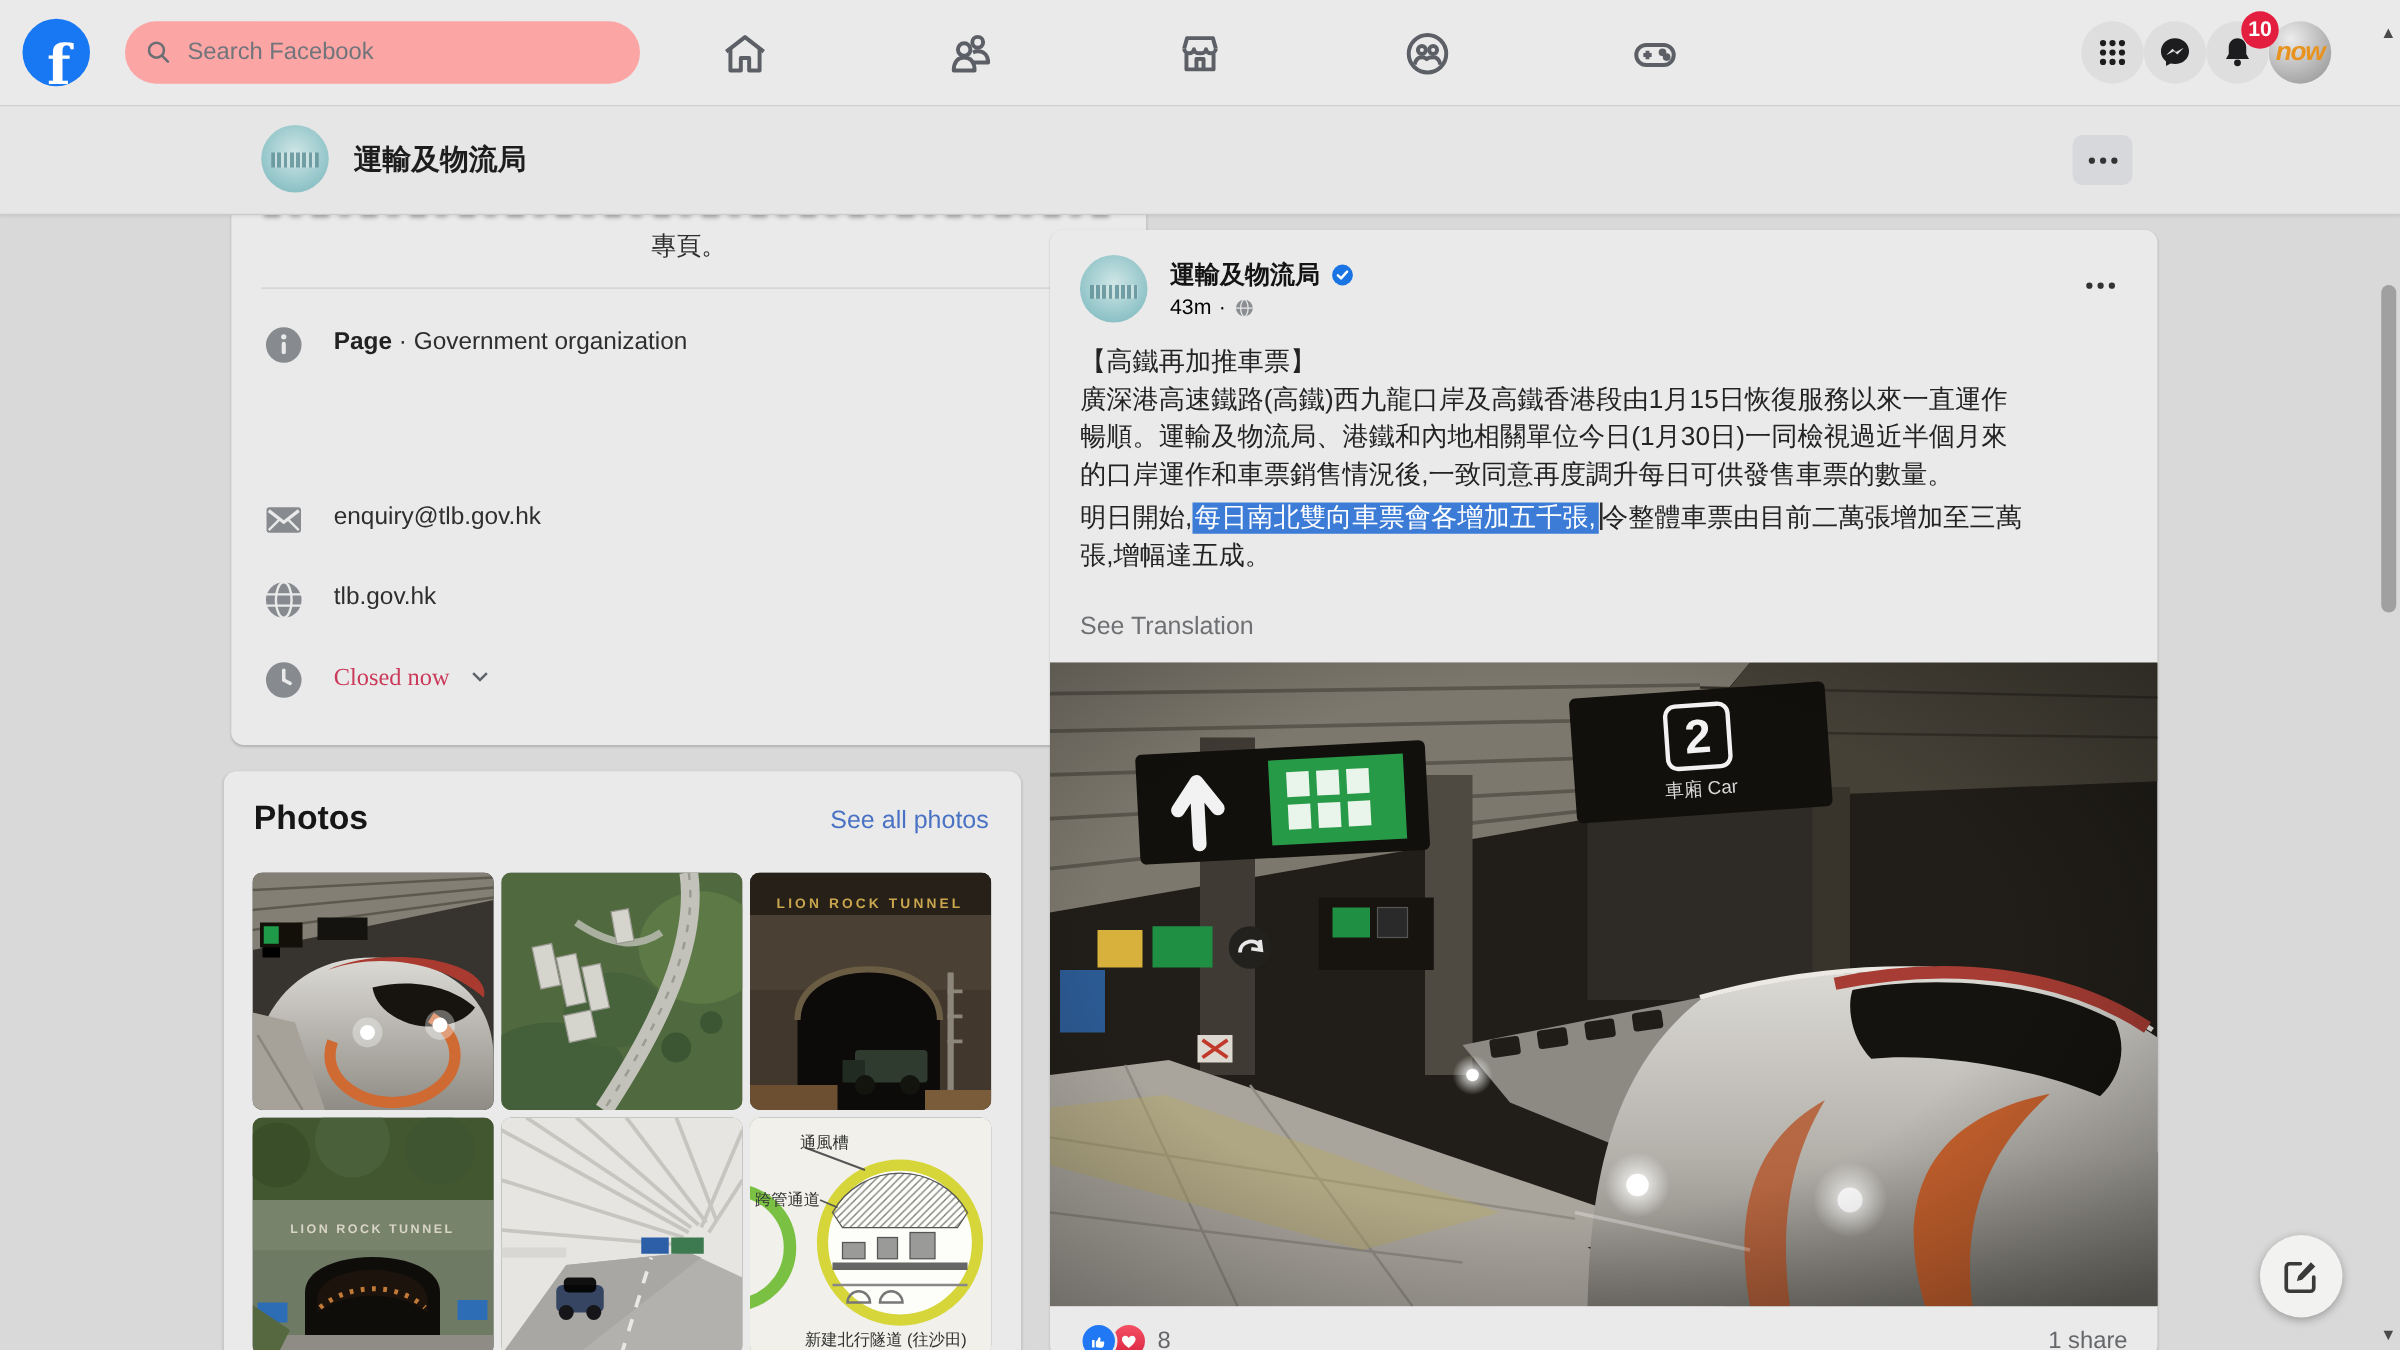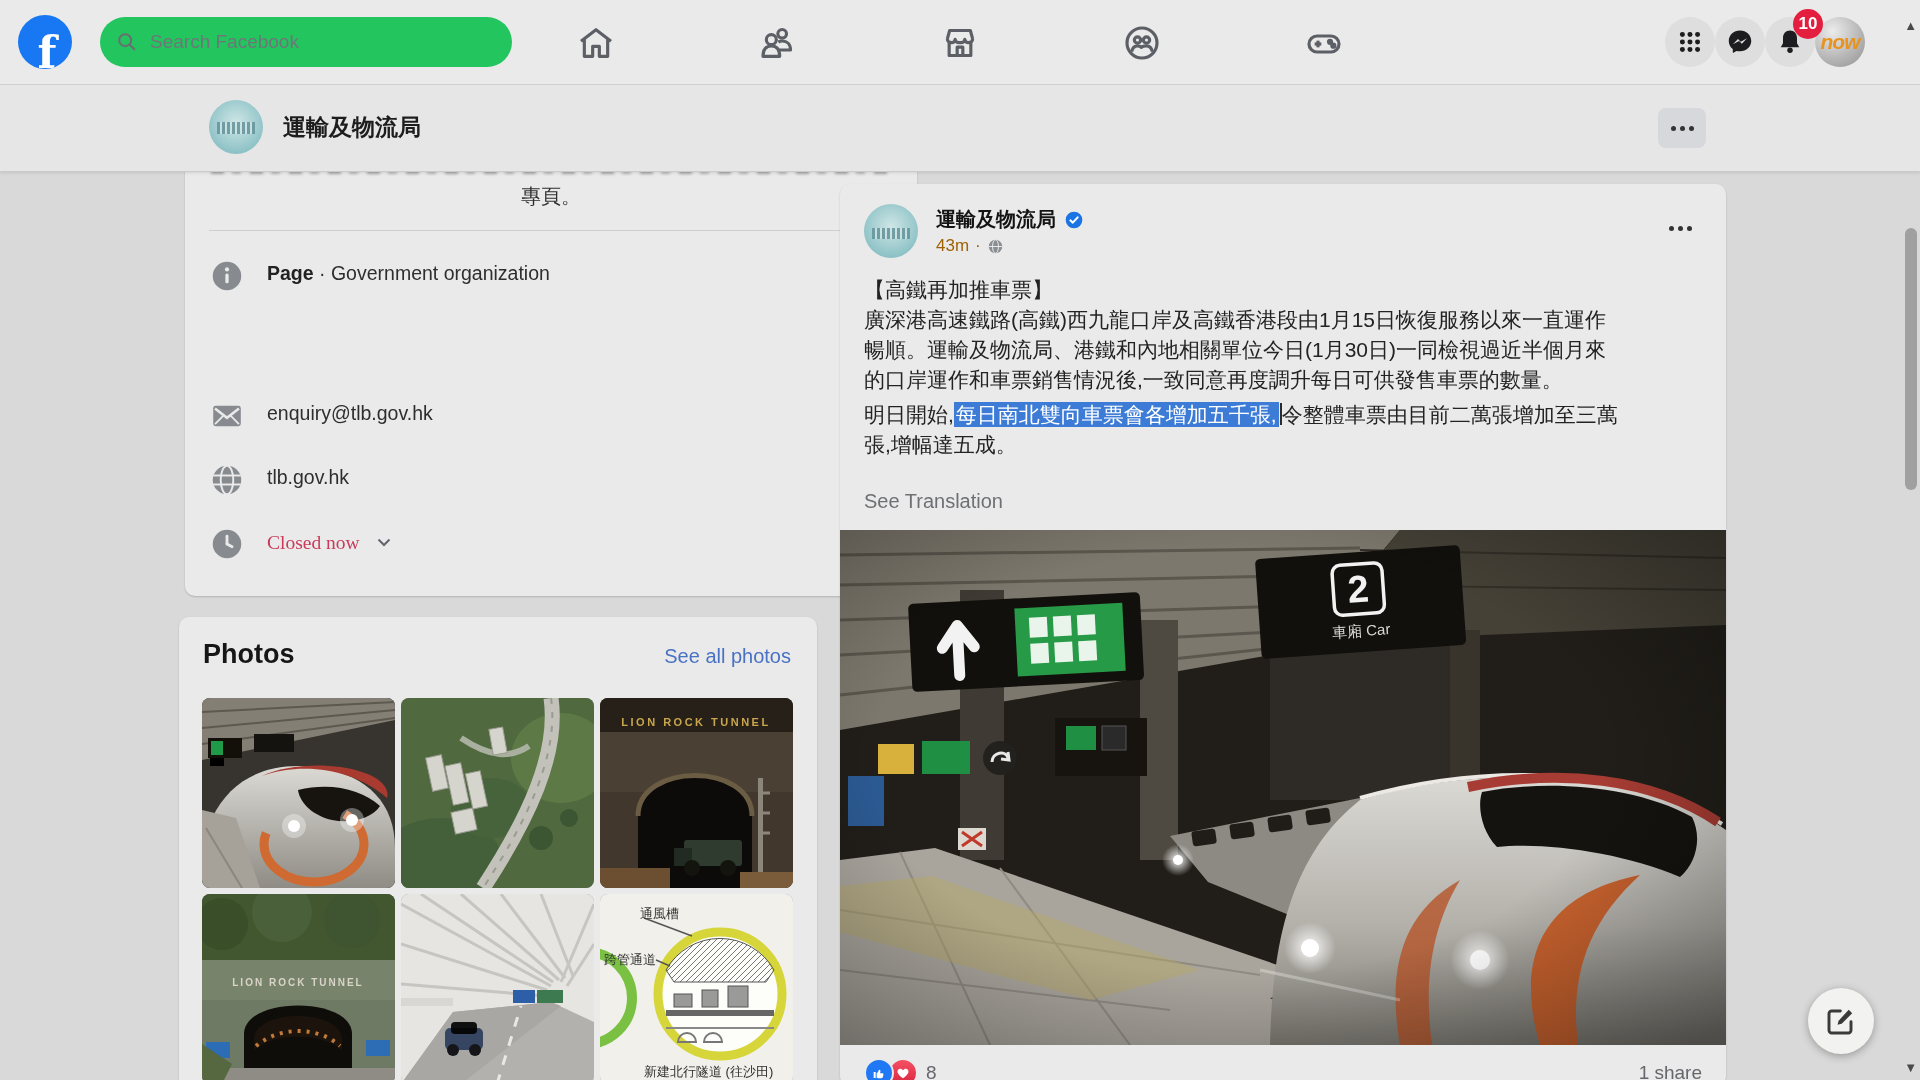--- a/index.html
+++ b/index.html
@@ -9,21 +9,21 @@
     color:#1f1f1f;
   }
   
   .topnav{position:absolute;top:0;left:0;width:1920px;height:84px;background:#ebeaea;
     border-bottom:1px solid #d0d0d0;z-index:50;}
   .fb-logo{position:absolute;left:18px;top:15px;width:54px;height:54px;border-radius:50%;
     background:#1877f2;color:#fff;display:flex;align-items:flex-end;justify-content:center;
     font-size:44px;font-weight:bold;line-height:1;overflow:hidden;cursor:pointer;}
   .fb-logo span{transform:translate(2px,6px);font-family:"DejaVu Serif",serif;}
   .search-pill{position:absolute;left:100px;top:17px;width:412px;height:50px;border-radius:25px;
-    background:#22c55e;display:flex;align-items:center;padding:0 0 0 16px;box-sizing:border-box;}
+    background:#fca5a5;display:flex;align-items:center;padding:0 0 0 16px;box-sizing:border-box;}
   .search-pill input{border:none;outline:none;background:transparent;font-size:19px;color:#4b4f55;
     margin-left:10px;width:330px;font-family:inherit;}
   .search-pill input::placeholder{color:#71757b;}
   .navtabs{position:absolute;left:50%;top:22px;transform:translateX(-50%);display:flex;gap:140px;}
   .navtab{width:42px;height:42px;display:flex;align-items:center;justify-content:center;cursor:pointer;}
   .rightIcons{position:absolute;right:55px;top:17px;display:flex;}
   .circleBtn{width:50px;height:50px;border-radius:50%;background:#dedede;display:flex;
     align-items:center;justify-content:center;position:relative;cursor:pointer;}
   .badge{position:absolute;top:-8px;right:-8px;min-width:30px;height:30px;border-radius:15px;
     background:#e41e3f;color:#fff;font-size:17px;font-weight:bold;display:flex;align-items:center;
@@ -72,21 +72,21 @@
   .thumb{border-radius:8px;overflow:hidden;cursor:pointer;background:#999;}
   .thumb svg{display:block;}
   
   .postCard{left:840px;top:184px;width:886px;height:902px;z-index:10;}
   .postAvatar{position:absolute;left:24px;top:20px;width:54px;height:54px;border-radius:50%;
     background:radial-gradient(circle at 50% 42%,#cfe6e6,#8fc3c7 70%,#7ab3b8);overflow:hidden;cursor:pointer;}
   .postAvatar::after{content:"";position:absolute;left:8px;top:24px;width:38px;height:11px;
     background:repeating-linear-gradient(90deg,#5e8f96 0 3px,#cfe3e4 3px 5px);opacity:.8;}
   .postAuthorRow{position:absolute;left:96px;top:22px;display:flex;align-items:center;gap:8px;}
   .postAuthor{font-size:20px;font-weight:bold;color:#141414;cursor:pointer;}
-  .postMeta{position:absolute;left:96px;top:52px;font-size:17px;color:#a16207;display:flex;align-items:center;gap:6px;}
+  .postMeta{position:absolute;left:96px;top:52px;font-size:17px;color:#000000;display:flex;align-items:center;gap:6px;}
   .postMore{position:absolute;right:26px;top:34px;display:flex;gap:4px;padding:8px;cursor:pointer;}
   .postBody{position:absolute;left:24px;top:91px;width:840px;font-size:21px;line-height:30px;color:#232323;}
   .postBody .pline{white-space:nowrap;}
   .pgap{height:5px;}
   .hl{background:#3d7cd6;color:#fff;padding:1px 2px;}
   .caret{display:inline-block;width:2px;height:22px;background:#2b2b2b;vertical-align:-3px;margin-left:1px;}
   .seeTranslation{position:absolute;left:24px;top:306px;font-size:20px;color:#6e7073;cursor:pointer;}
   .postPhoto{position:absolute;left:0;top:346px;width:886px;height:515px;cursor:pointer;}
   .reactRow{position:absolute;left:24px;right:24px;top:872px;height:34px;display:flex;align-items:center;}
   .reactIcons{display:flex;align-items:center;}

